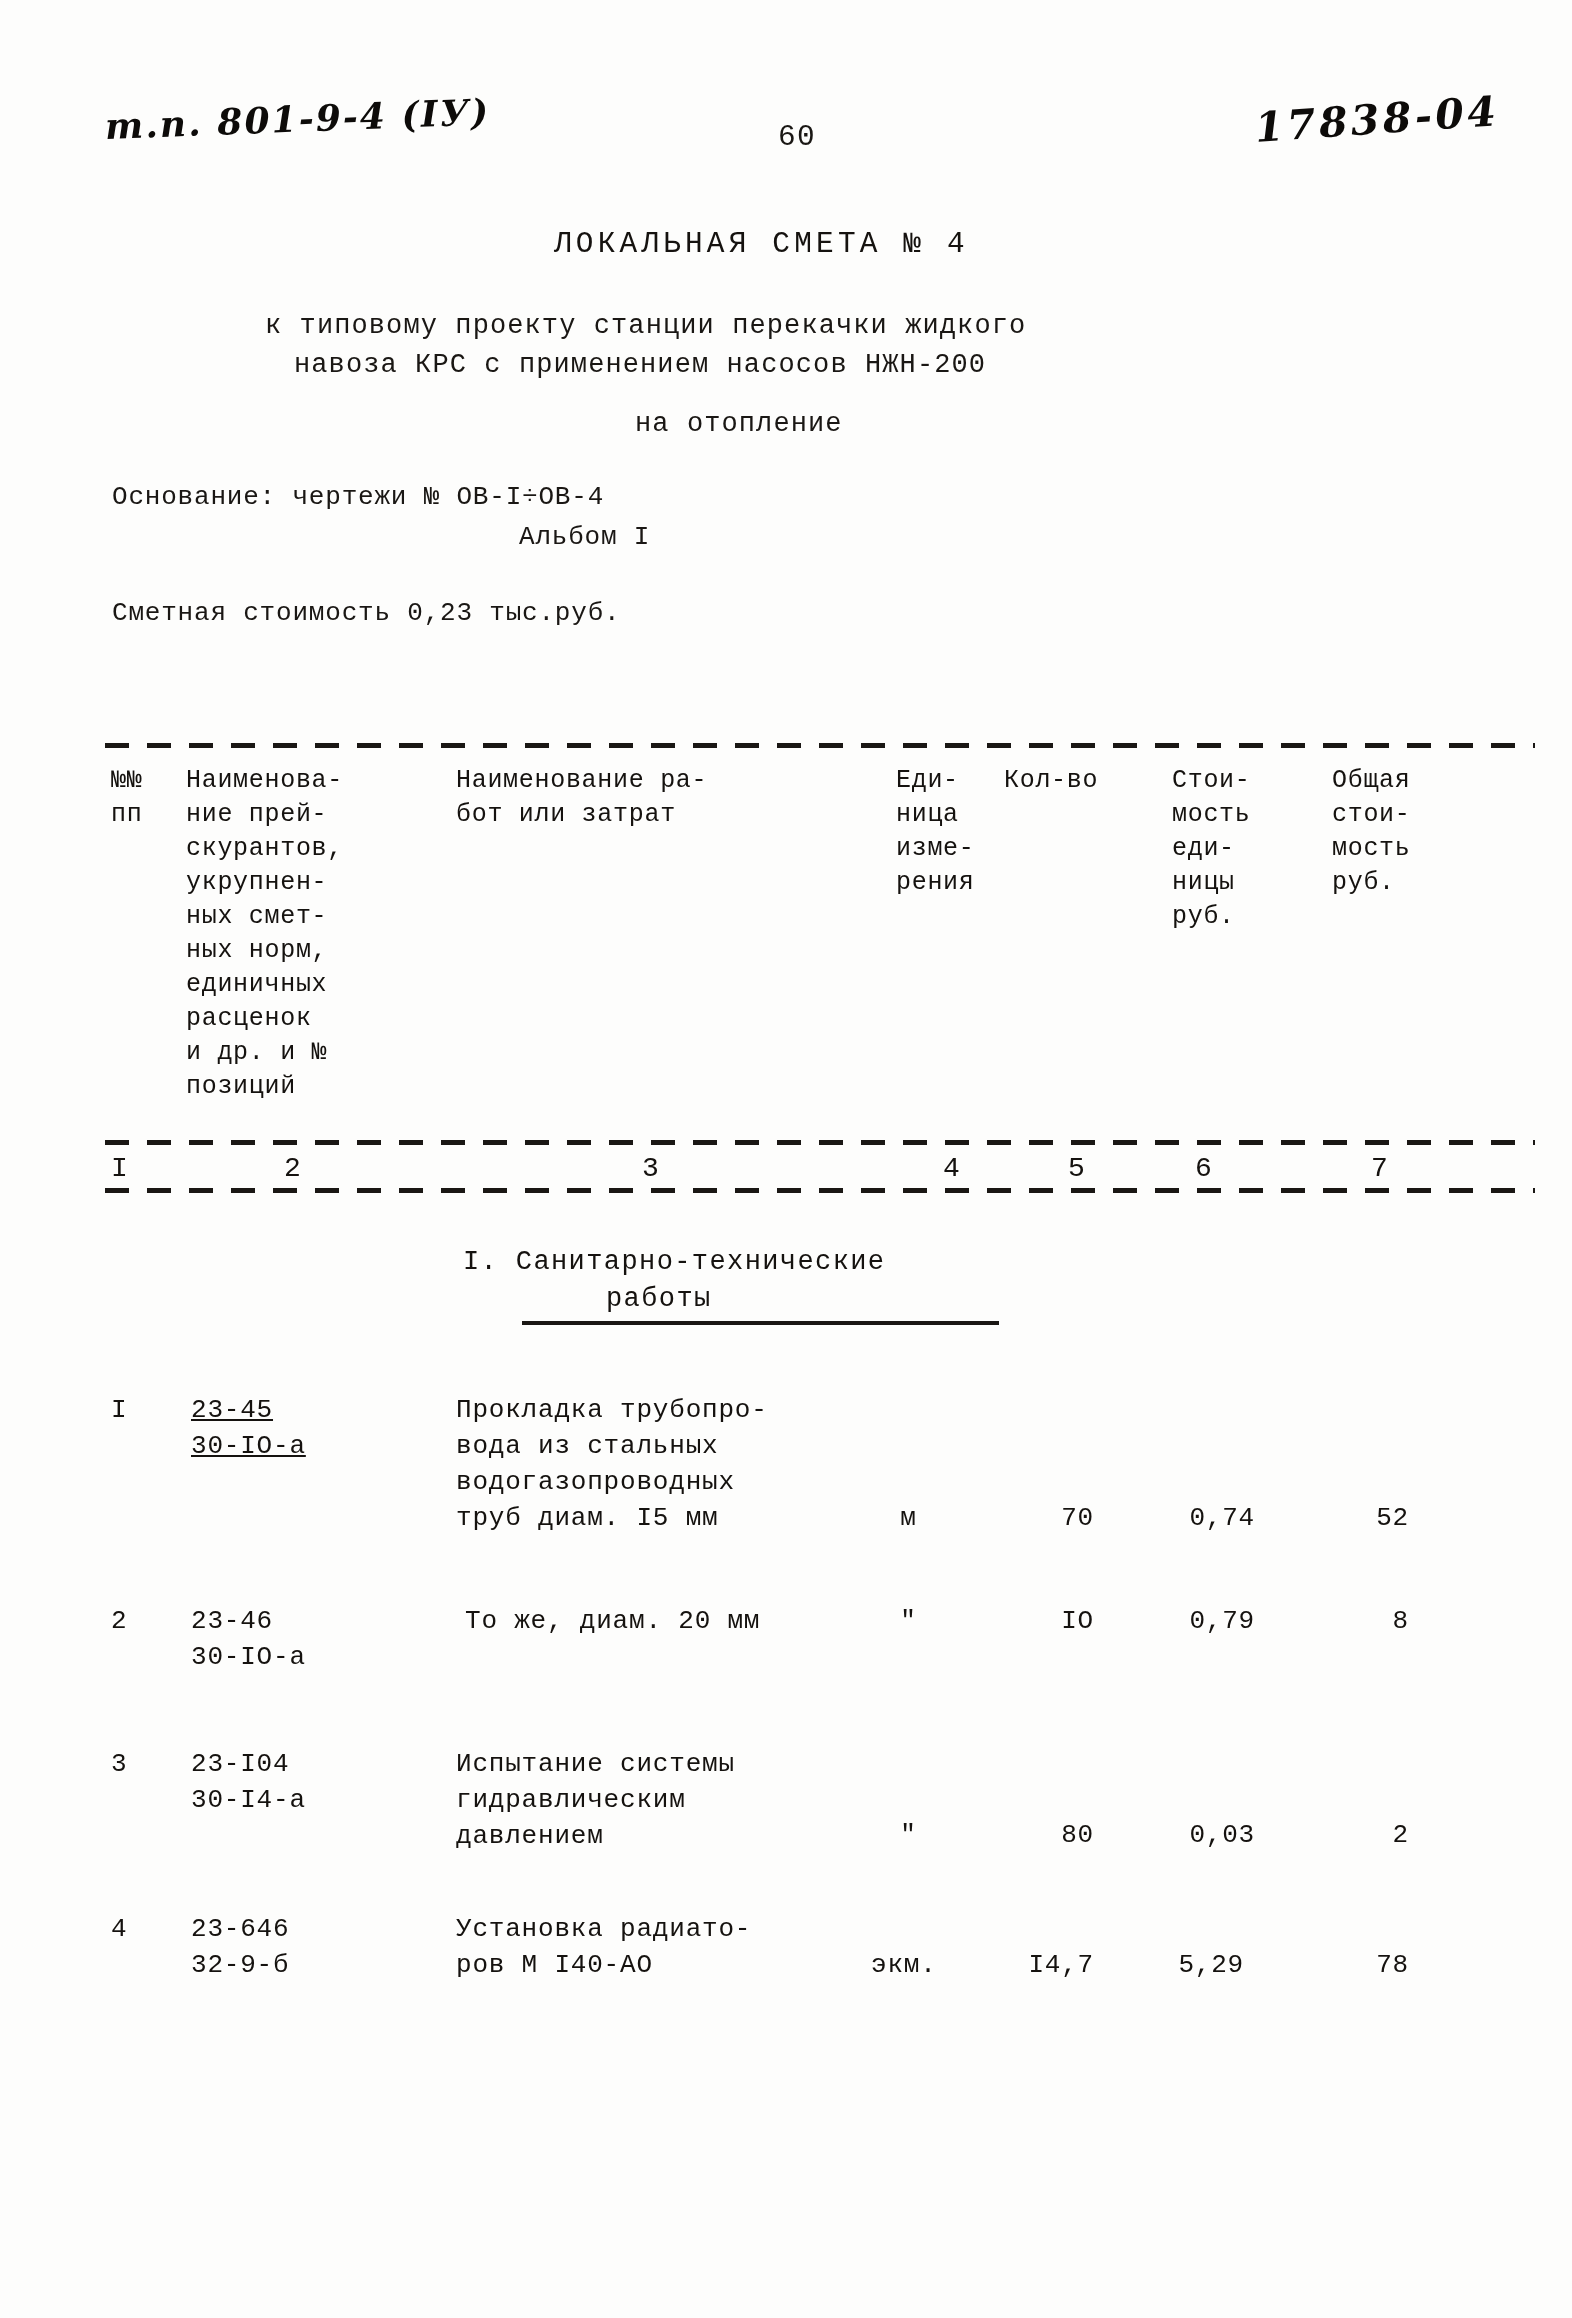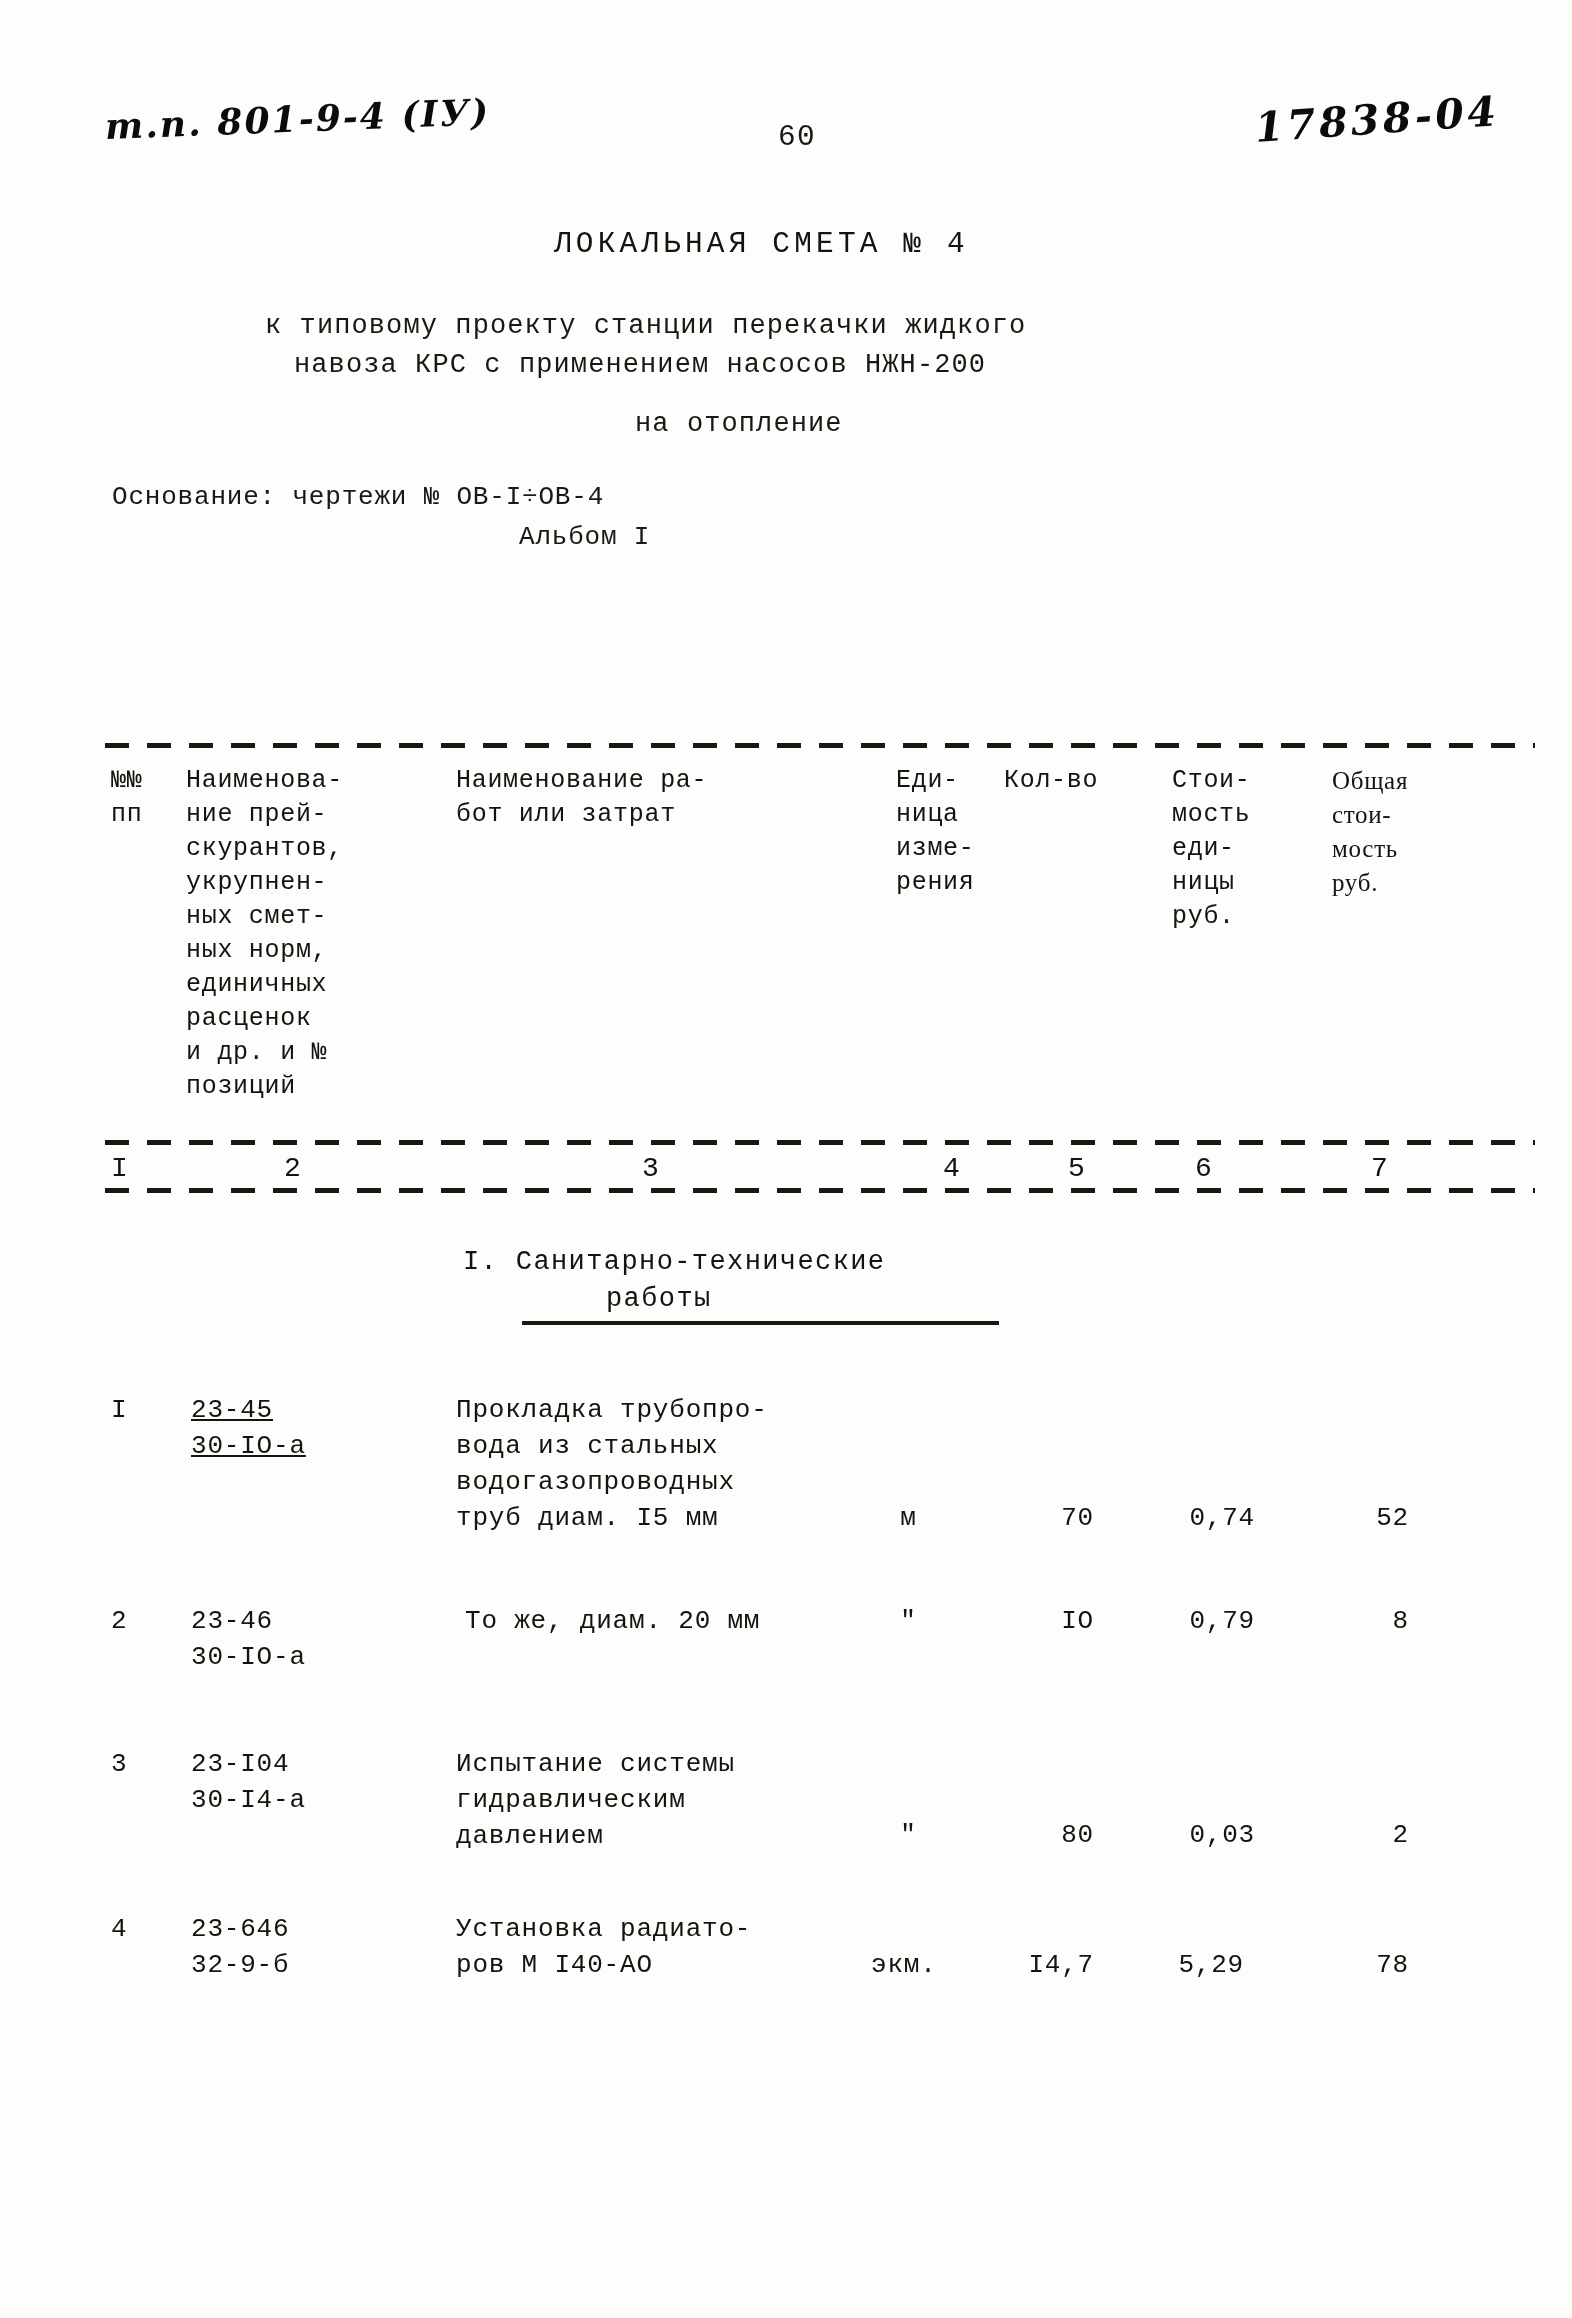--- a/index.html
+++ b/index.html
@@ -145,20 +145,21 @@
   <div class="abs tw subtitle" style="left:265px; top:307px;">к типовому проекту станции перекачки жидкого</div>
 
   <div class="abs tw subtitle" style="left:294px; top:346px;">навоза КРС с применением насосов НЖН-200</div>
 
   <div class="abs tw subtitle" style="left:635px; top:405px;">на отопление</div>
 
   <div class="abs tw" style="left:112px; top:479px;">Основание: чертежи № ОВ-I÷ОВ-4</div>
 
   <div class="abs tw" style="left:519px; top:519px;">Альбом I</div>
 
+  <div class="abs tw" style="left:112px; top:595px;">Сметная стоимость 0,23 тыс.руб.</div>
 
 
   <div class="dashrule" style="left:105px; top:743px; width:1430px;"></div>
 
   <div class="thcell" style="left:111px; top:764px;">№№
 пп</div>
 
   <div class="thcell" style="left:186px; top:764px;">Наименова-
 ние прей-
 скурантов,
@@ -179,21 +180,21 @@
 рения</div>
 
   <div class="thcell" style="left:1004px; top:764px;">Кол-во</div>
 
   <div class="thcell" style="left:1172px; top:764px;">Стои-
 мость
 еди-
 ницы
 руб.</div>
 
-  <div class="thcell" style="left:1332px; top:764px;font-family:Liberation Serif, serif;">Общая
+  <div class="thcell" style="left:1332px; top:764px;">Общая
 стои-
 мость
 руб.</div>
 
   <div class="dashrule" style="left:105px; top:1140px; width:1430px;"></div>
 
   <div class="colnum" style="left:111px; top:1153px;">I</div>
   <div class="colnum" style="left:284px; top:1153px;">2</div>
   <div class="colnum" style="left:642px; top:1153px;">3</div>
   <div class="colnum" style="left:943px; top:1153px;">4</div>

